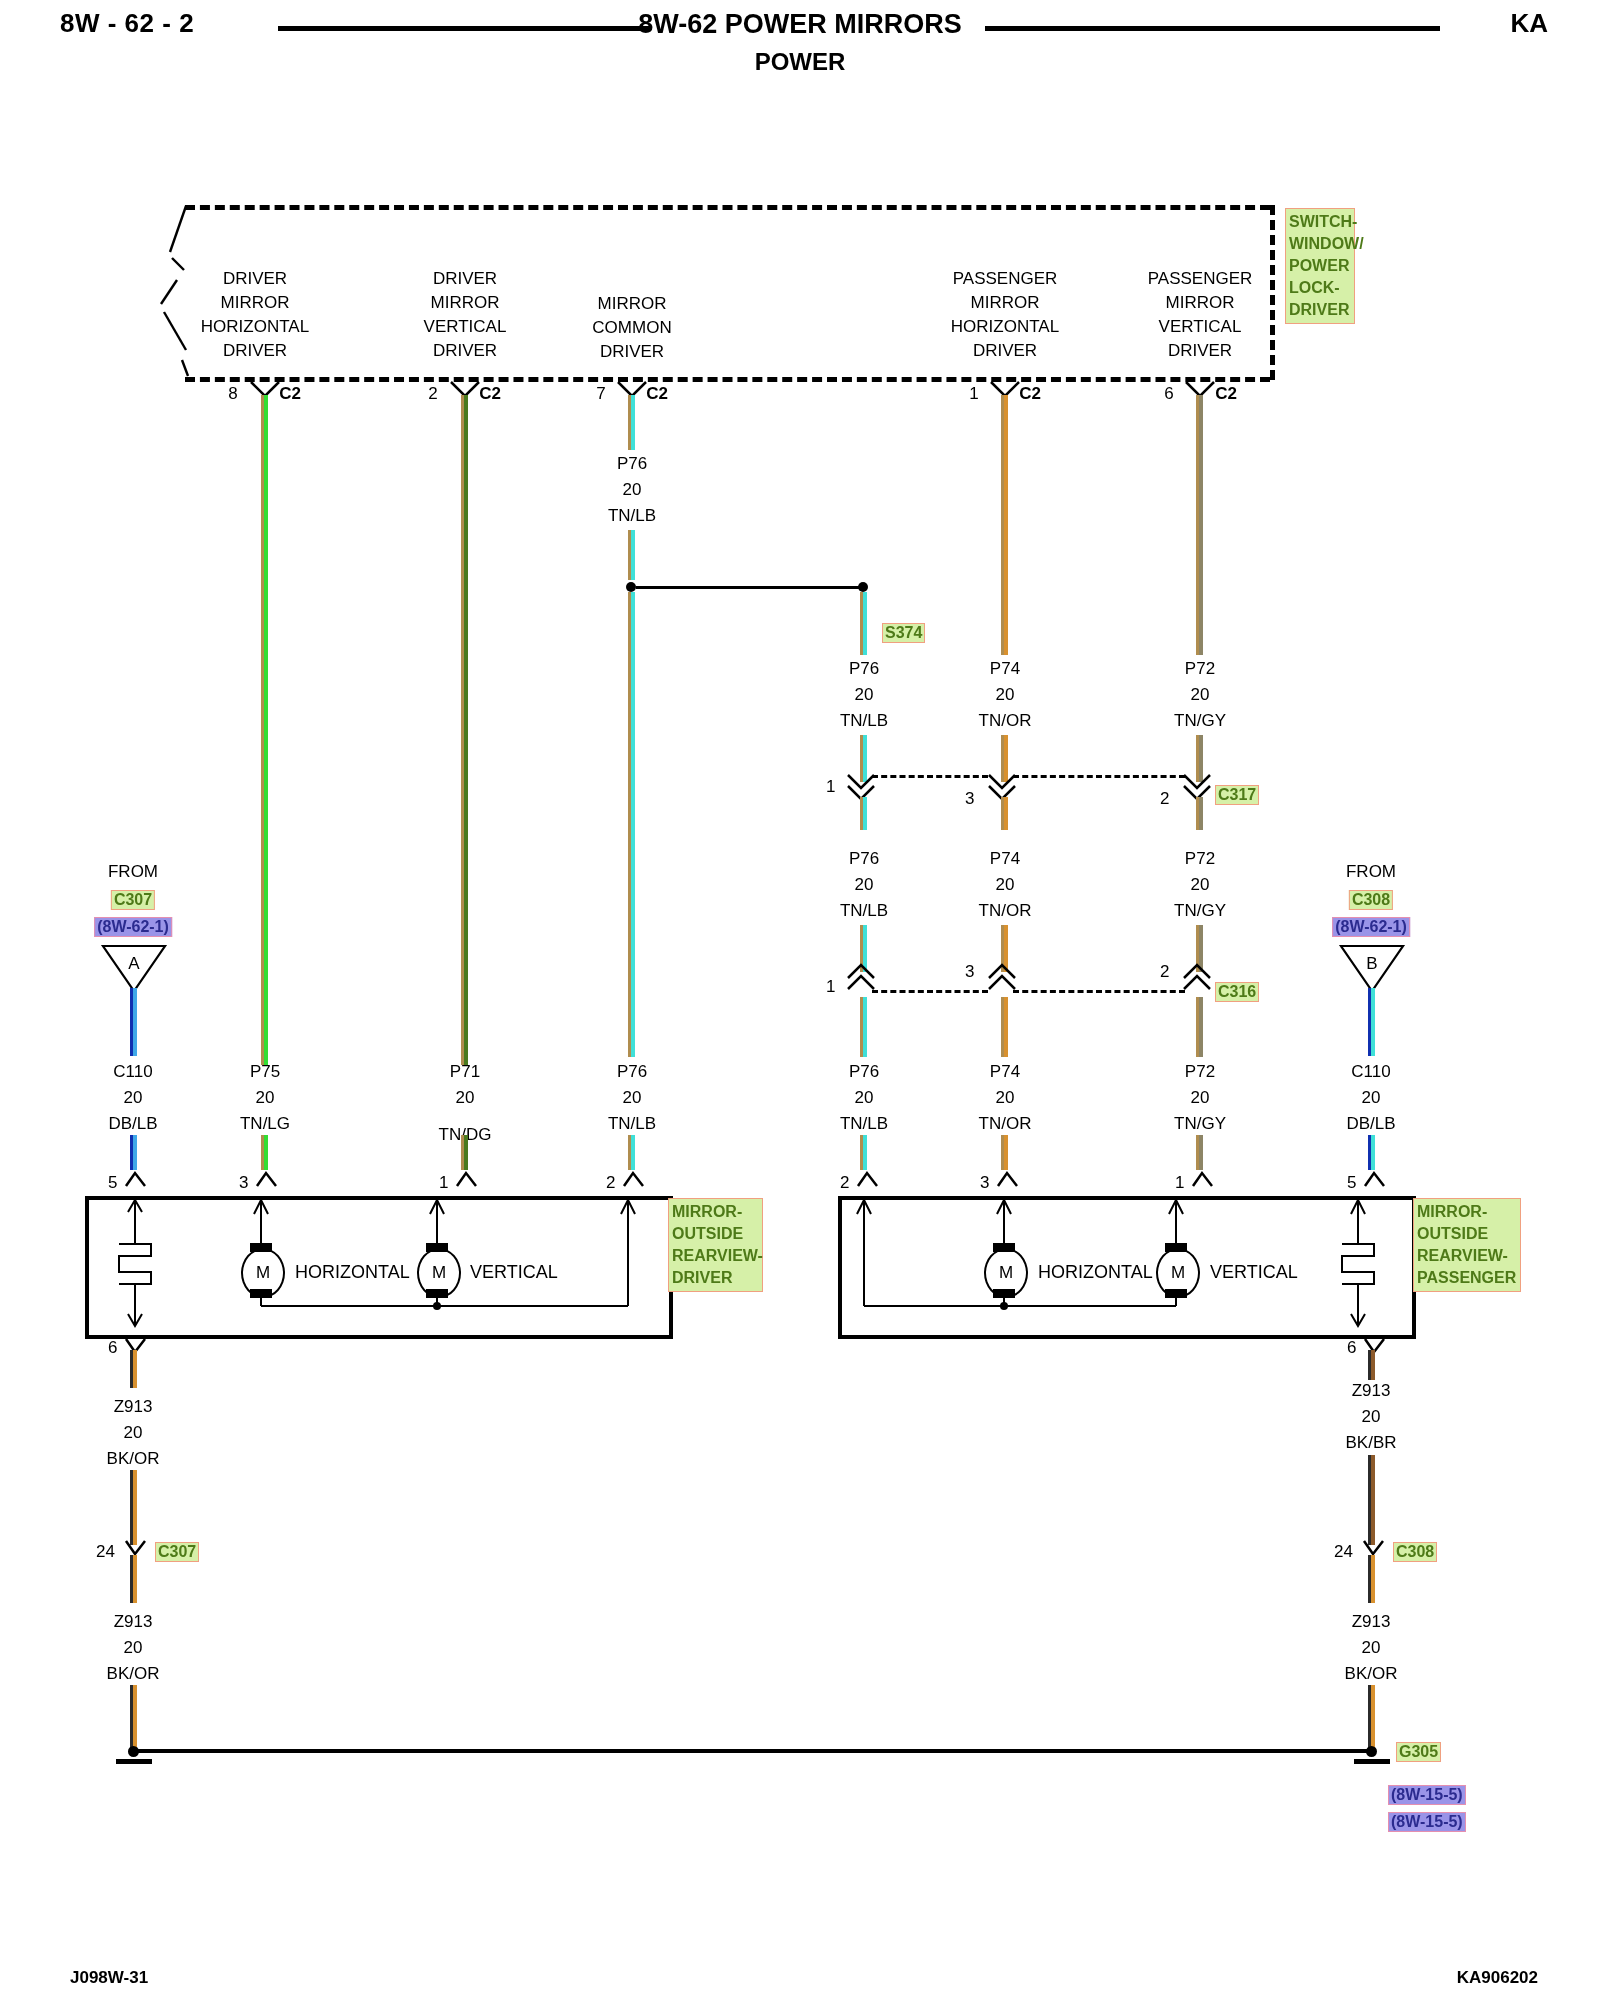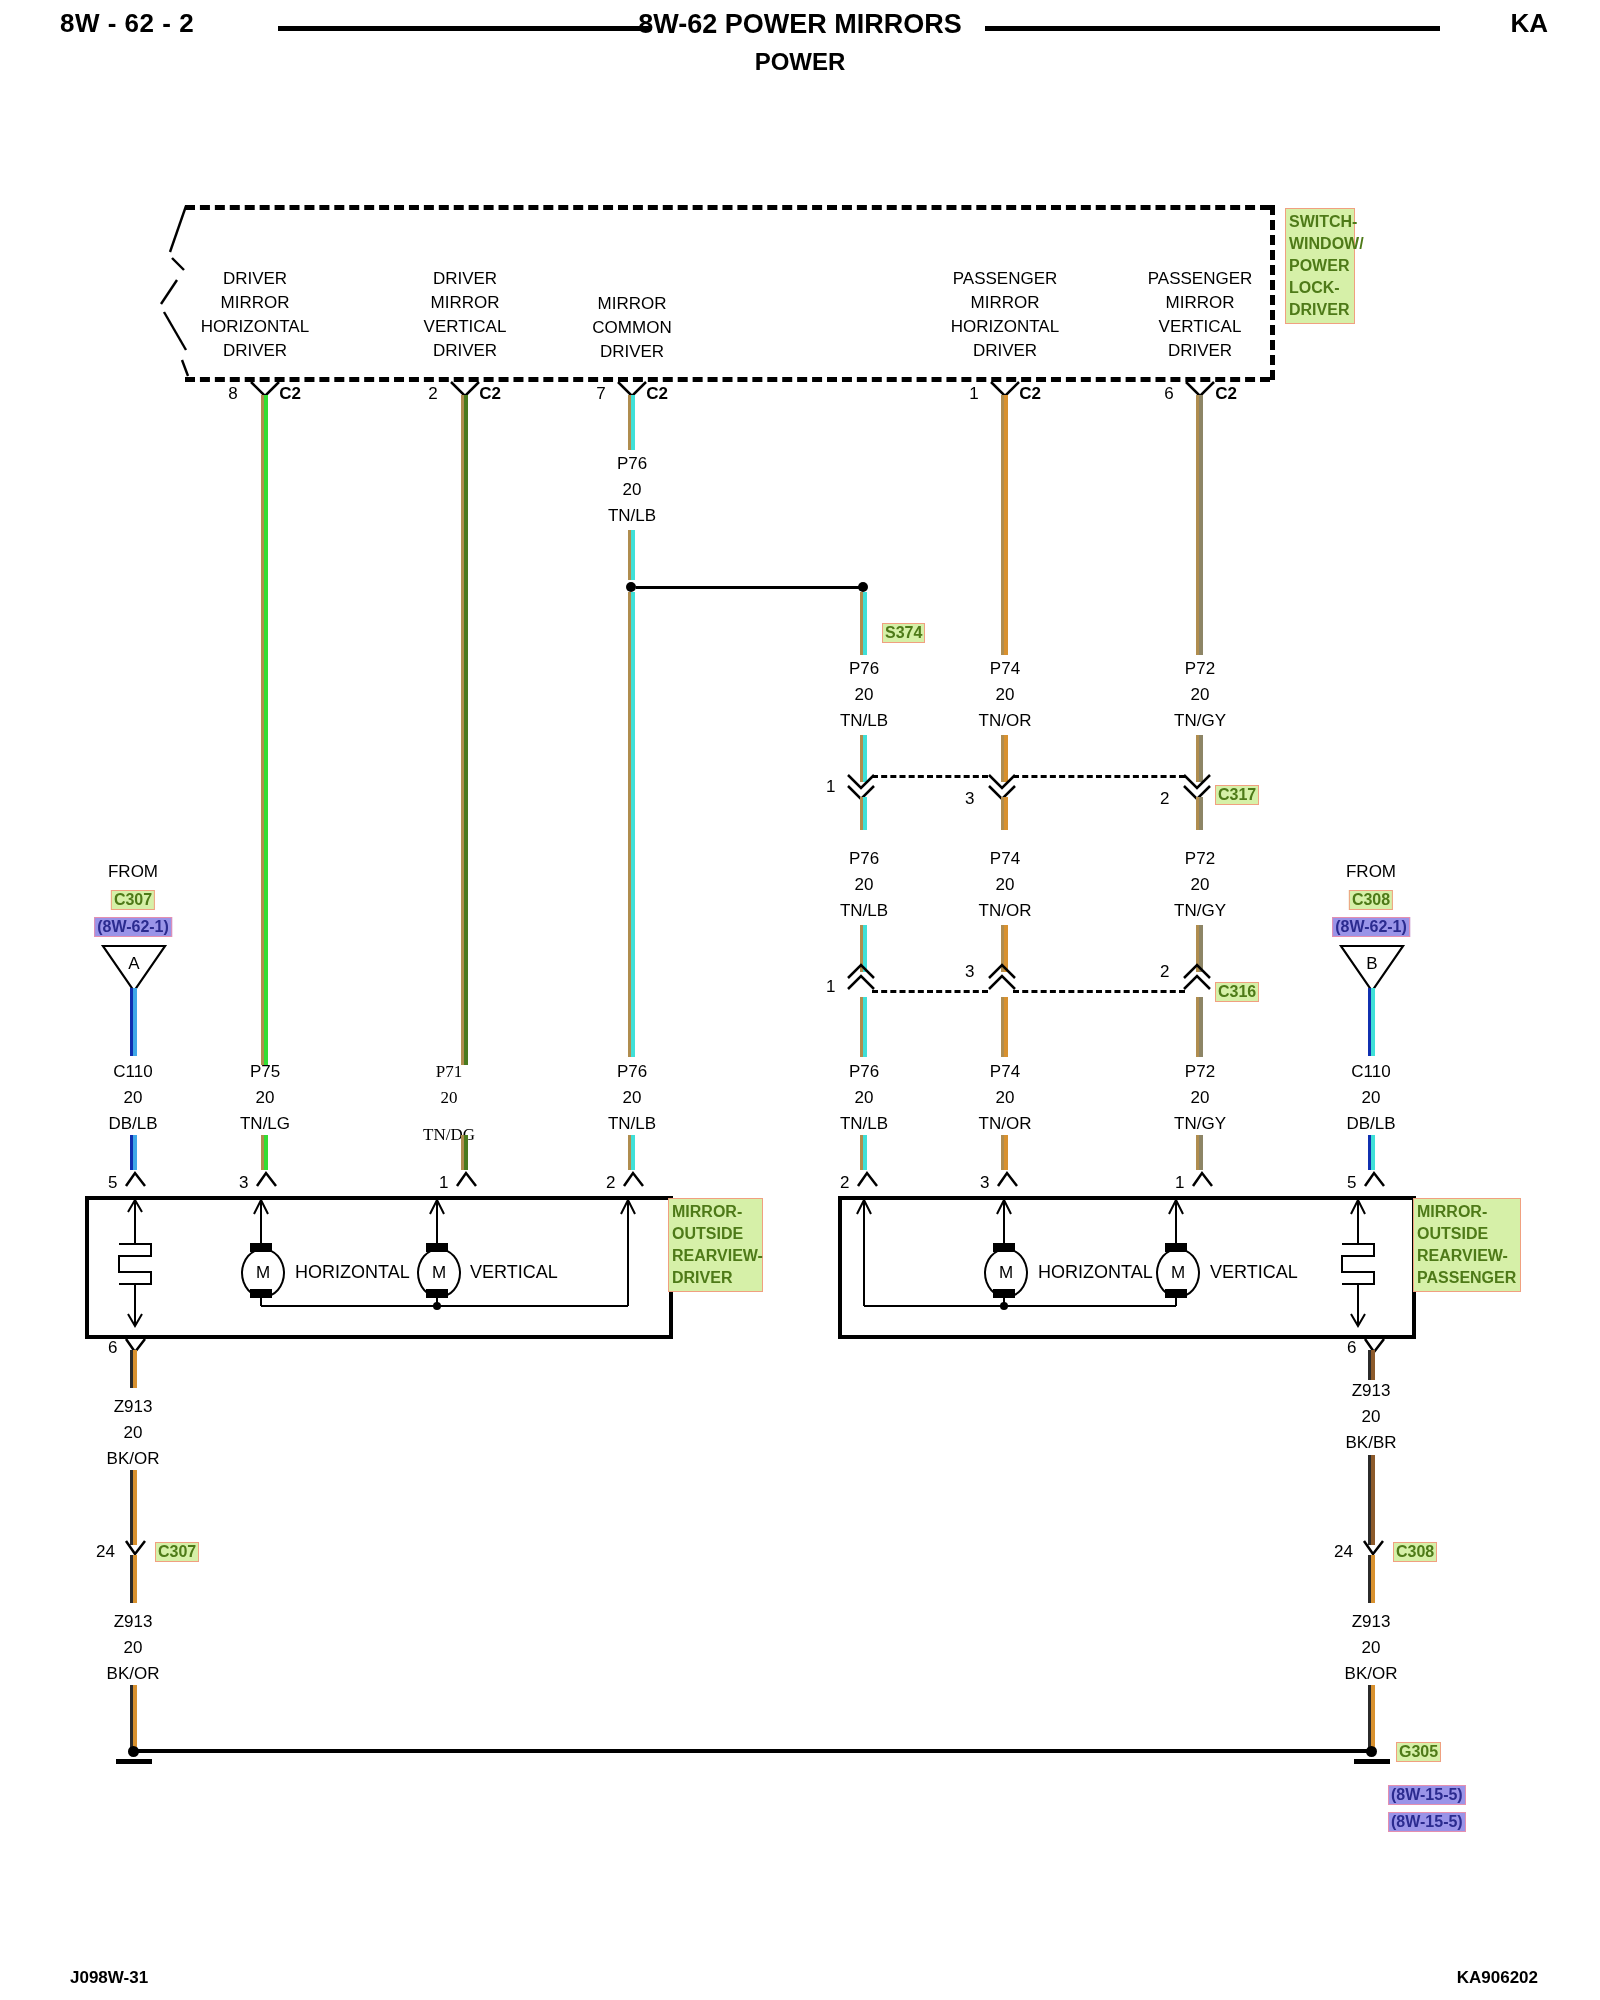--- a/index.html
+++ b/index.html
@@ -329,21 +329,21 @@
 <div class="abs t ctr" style="left:133px;top:1063px;">
   <div>C110</div>
   <div style="margin-top:9px">20</div>
   <div style="margin-top:9px">DB/LB</div>
 </div>
 <div class="abs t ctr" style="left:265px;top:1063px;">
   <div>P75</div>
   <div style="margin-top:9px">20</div>
   <div style="margin-top:9px">TN/LG</div>
 </div>
-<div class="abs t ctr" style="left:449px;top:1063px;font-family:Liberation Serif, serif;">
+<div class="abs t ctr" style="left:465px;top:1063px;">
   <div>P71</div>
   <div style="margin-top:9px">20</div>
   <div style="margin-top:20px">TN/DG</div>
 </div>
 <div class="abs t ctr" style="left:632px;top:1063px;">
   <div>P76</div>
   <div style="margin-top:9px">20</div>
   <div style="margin-top:9px">TN/LB</div>
 </div>
 <div class="abs t ctr" style="left:864px;top:1063px;">

